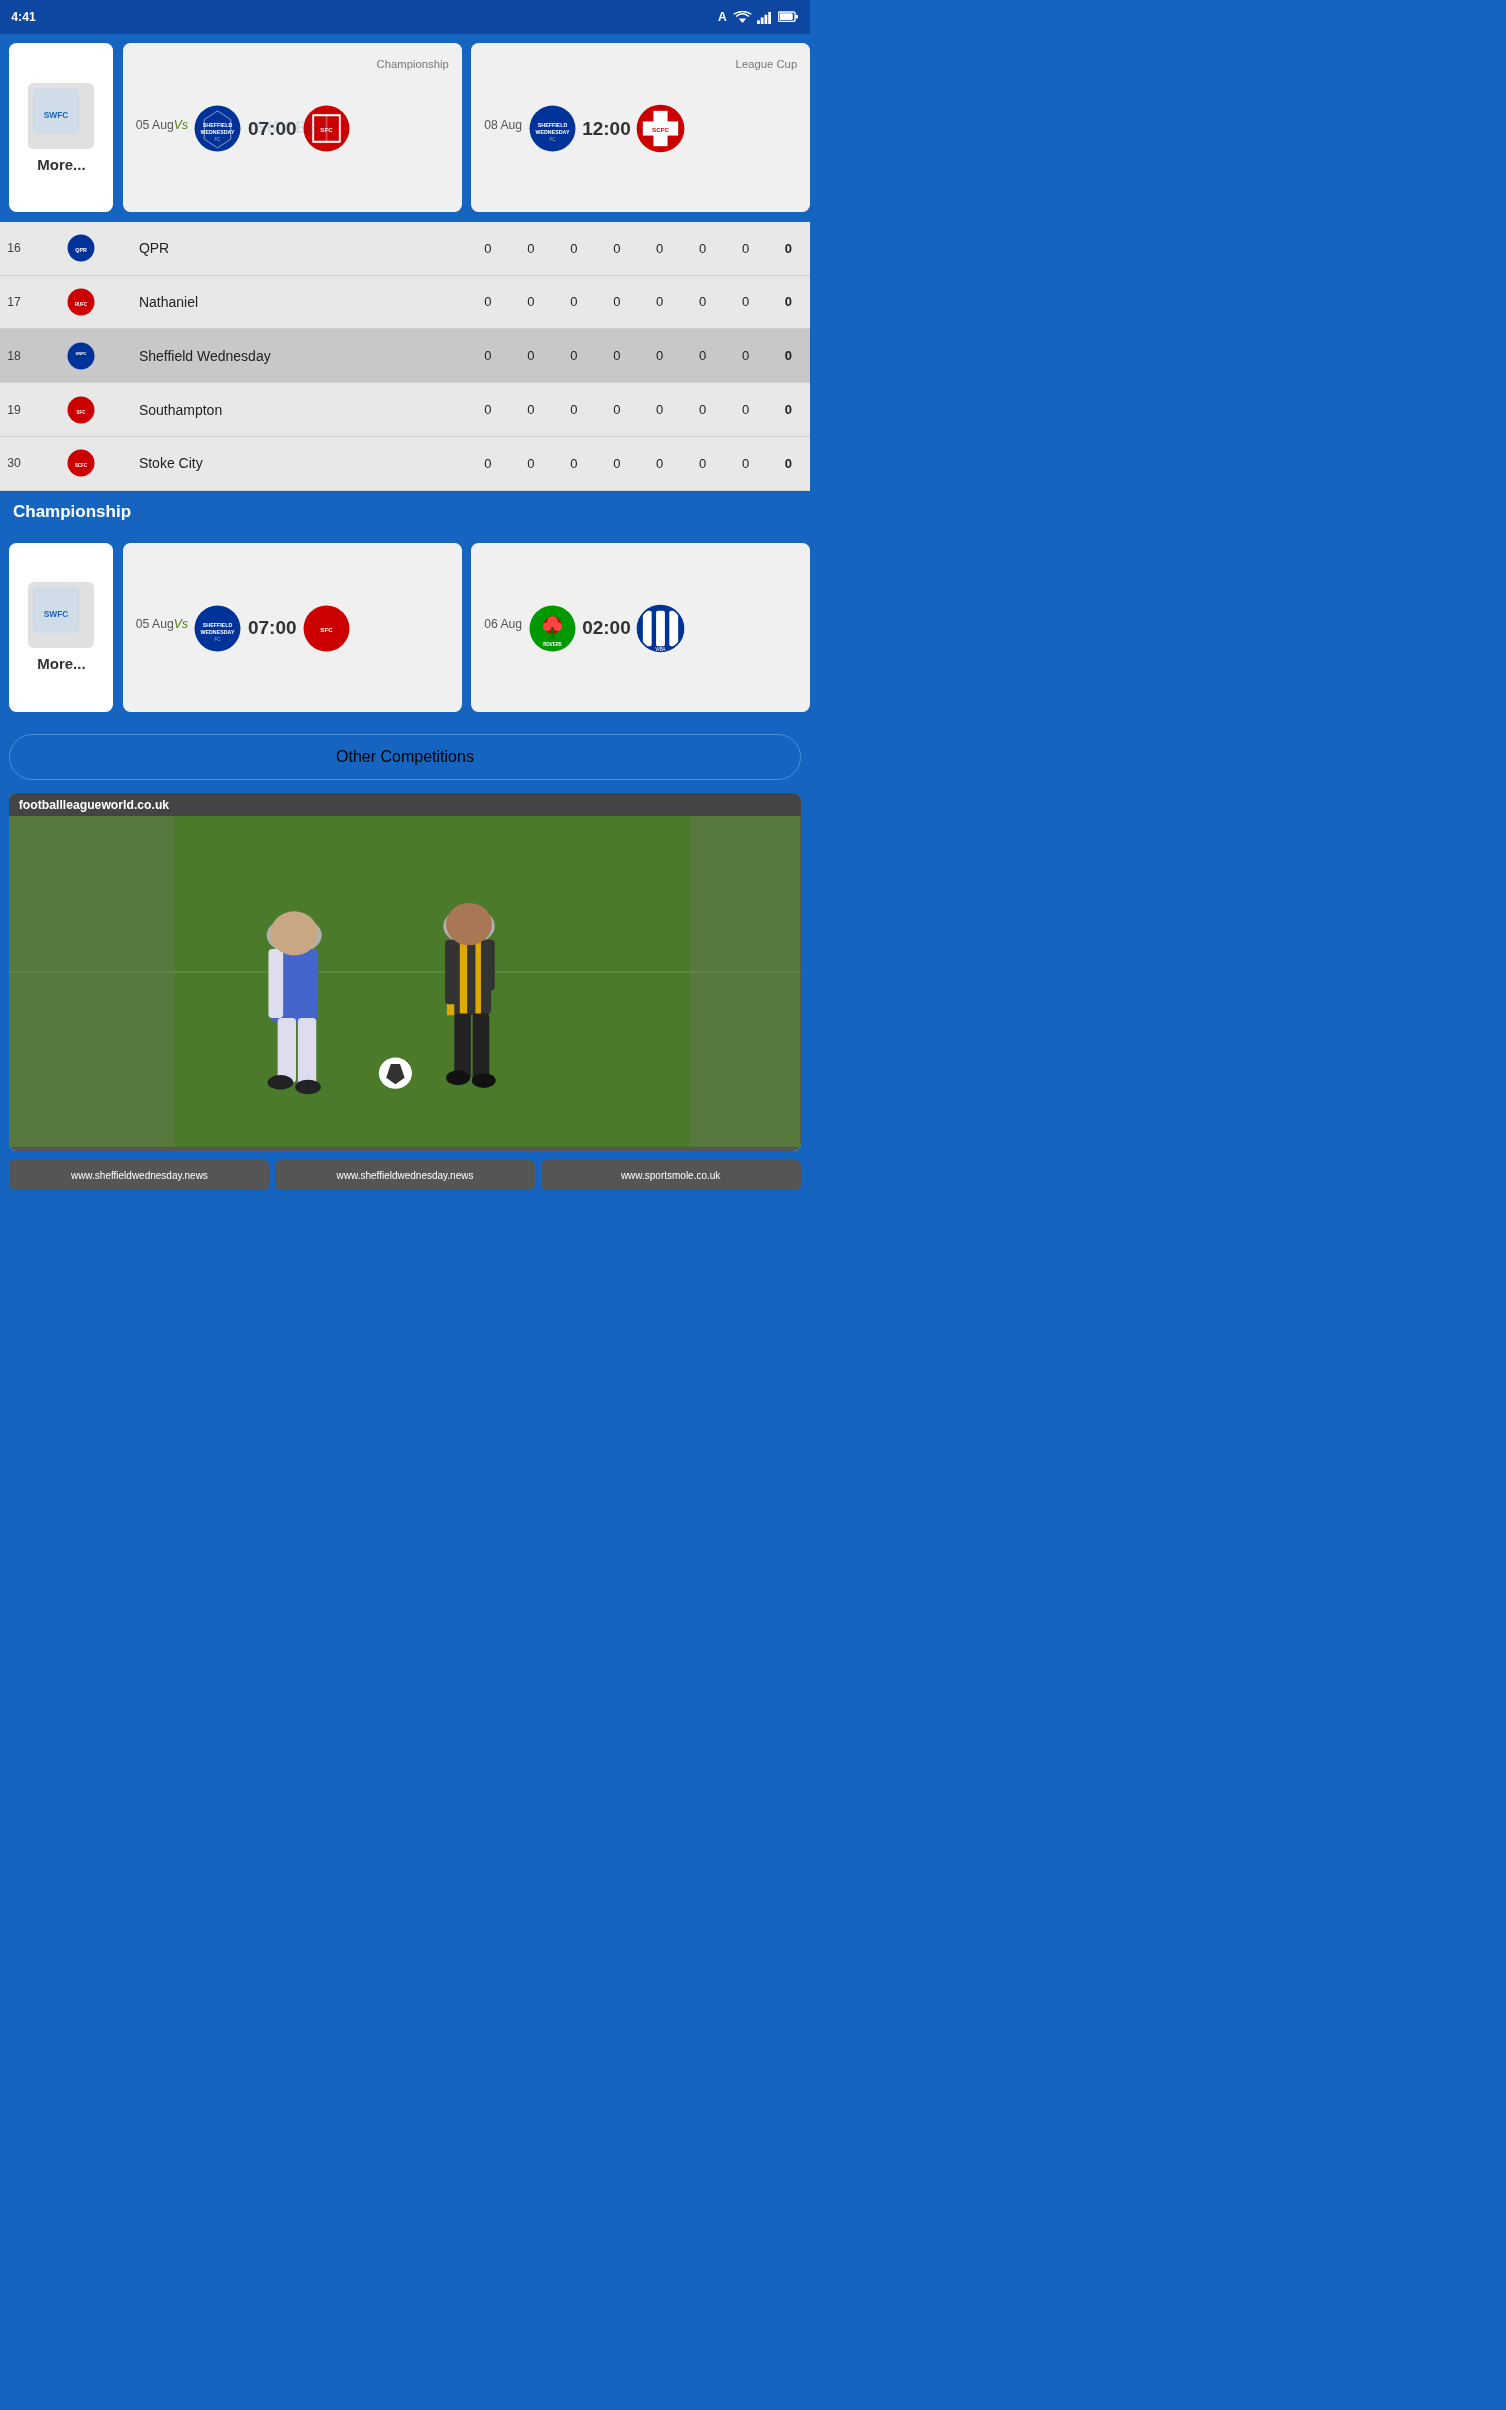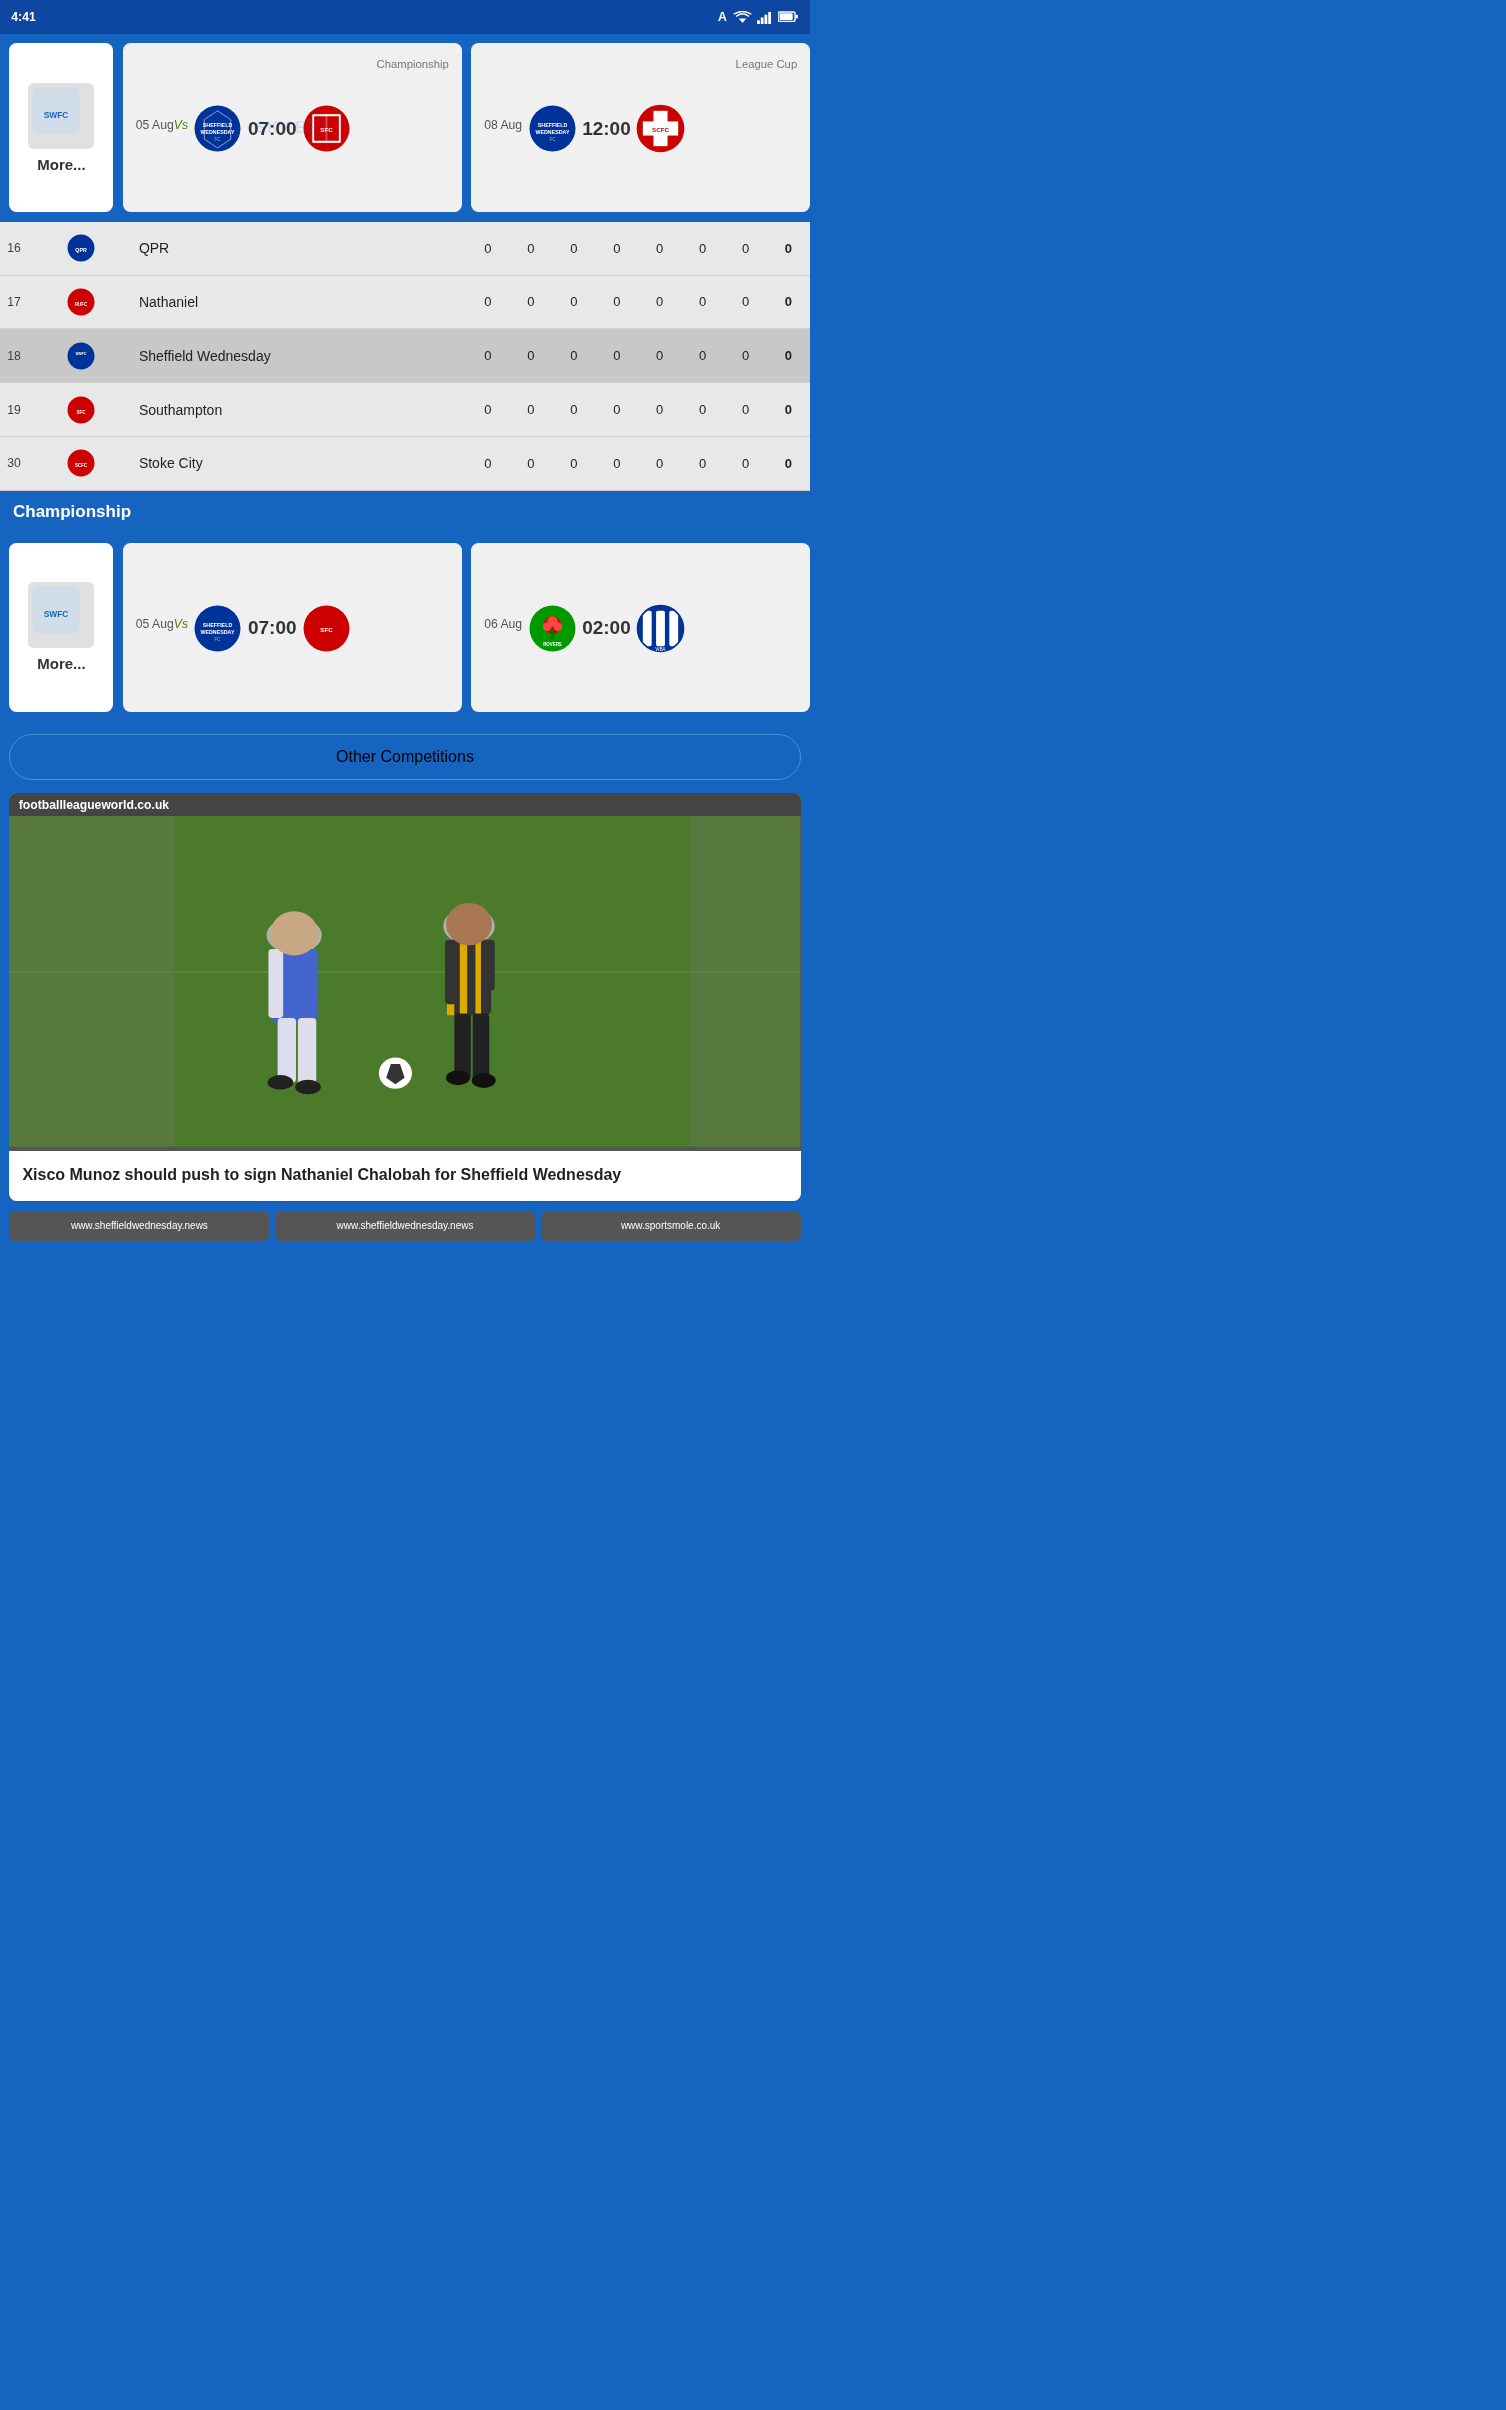--- a/index.html
+++ b/index.html
@@ -563,21 +563,20 @@
       <rect x="484" y="235" width="18" height="72" rx="4" fill="#222"></rect>
       <rect x="504" y="235" width="18" height="78" rx="4" fill="#222"></rect>
       <ellipse cx="488" cy="305" rx="13" ry="8" fill="#111"></ellipse>
       <ellipse cx="516" cy="308" rx="13" ry="8" fill="#111"></ellipse>
       <ellipse cx="500" cy="138" rx="25" ry="23" fill="#aa7755"></ellipse>
 
       <ellipse cx="420" cy="300" rx="18" ry="17" fill="white"></ellipse>
       <path d="M415,290 L425,290 L430,305 L420,312 L410,305 Z" fill="#333"></path>
     </svg>
   </div>
-  <div class="news-title">Xisco Munoz should push to sign Nathaniel Chalobah for Sheffield Wednesday</div>
 </div>
 
 <div class="bottom-links-row">
   <div class="bottom-link-card">
     <span>www.sheffieldwednesday.news</span>
   </div>
   <div class="bottom-link-card">
     <span>www.sheffieldwednesday.news</span>
   </div>
   <div class="bottom-link-card">

